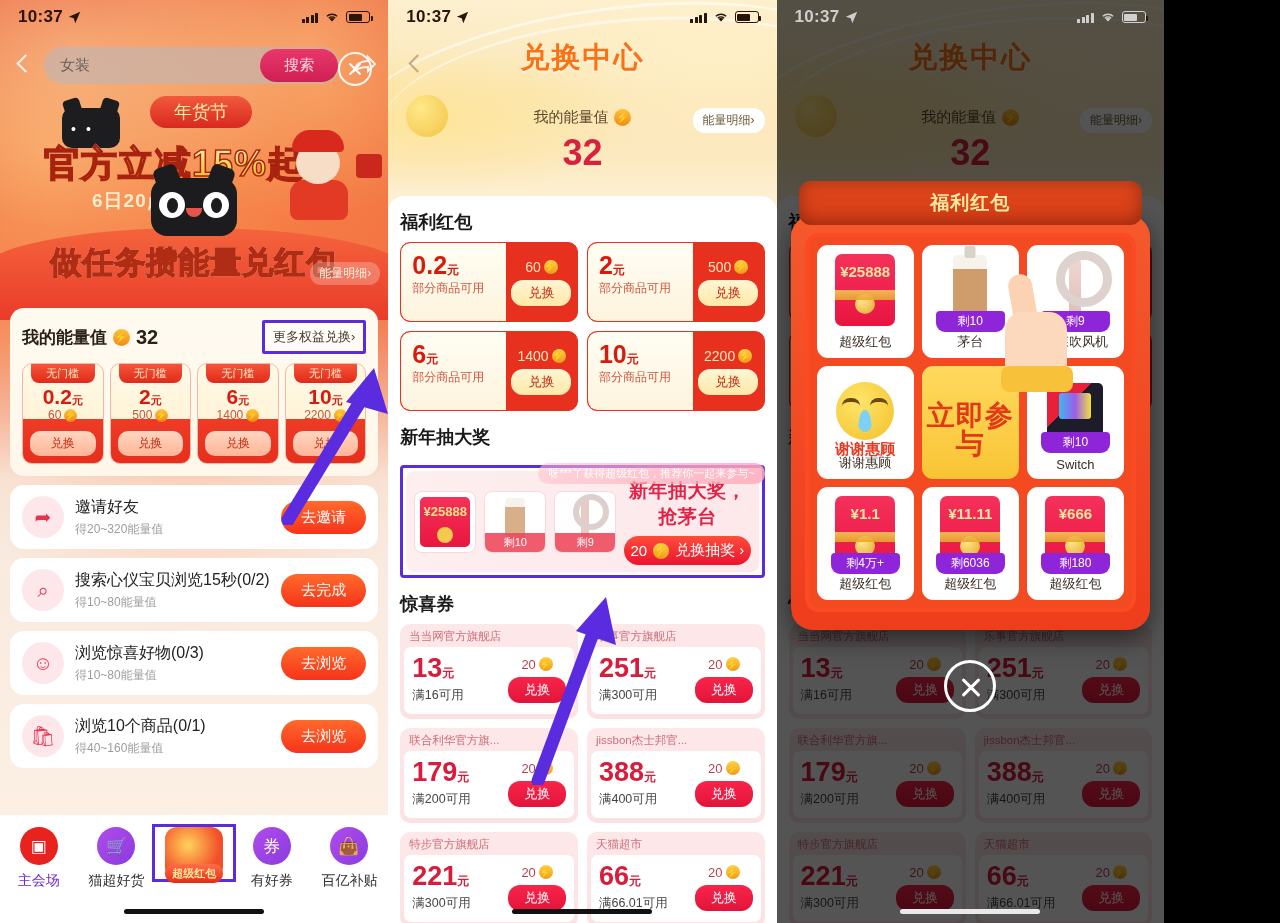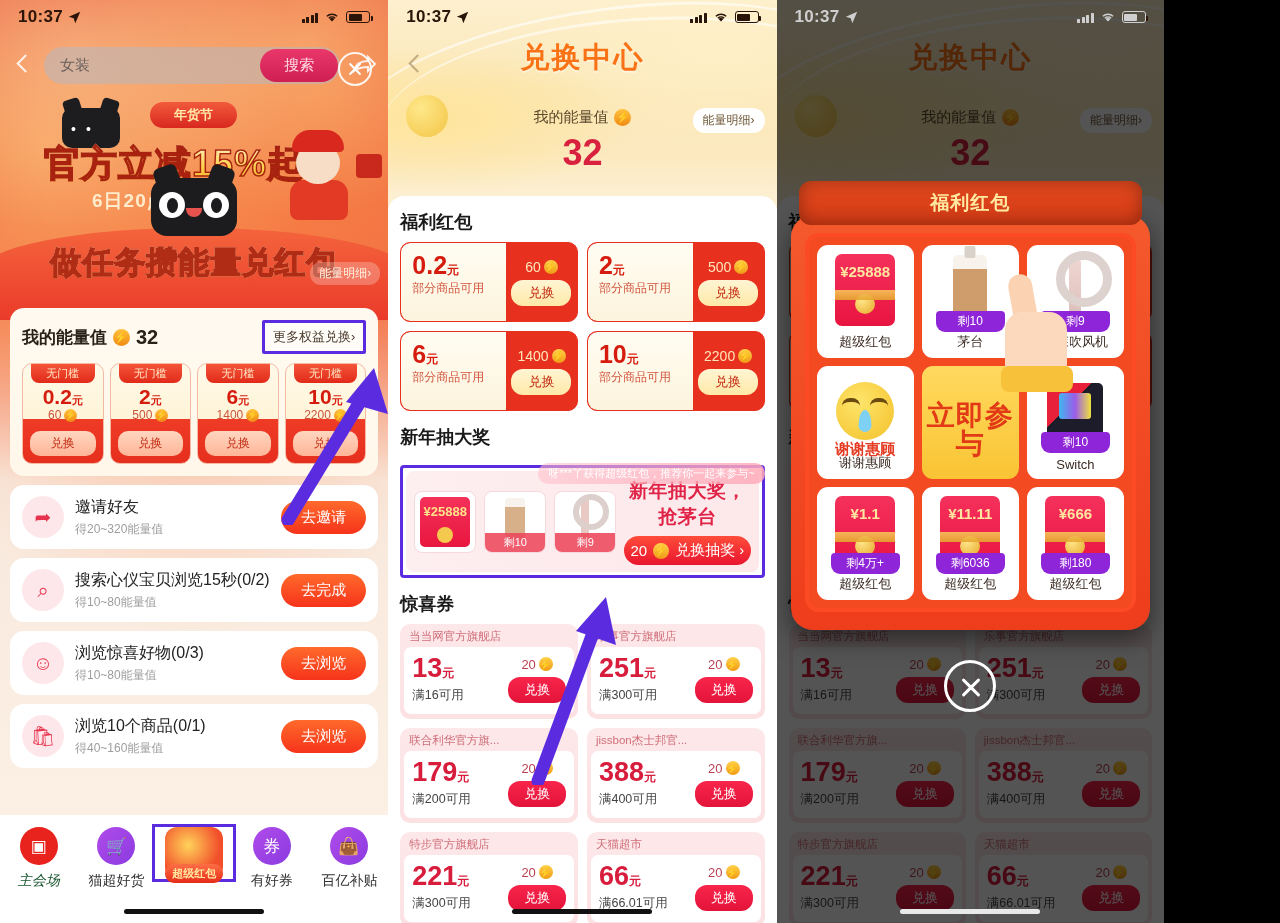--- a/index.html
+++ b/index.html
@@ -53,22 +53,22 @@
     background:linear-gradient(180deg,#e9376a,#cf1f52); color:#ffd9e2; font-size:15px;
     display:flex;align-items:center;justify-content:center;}
   .shareic{ width:30px;height:28px;flex:0 0 30px;position:relative;}
   .shareic svg{width:30px;height:28px;}
 
   .p1-banner{ position:absolute; top:92px; left:0; right:0; height:150px; z-index:12; }
   .bn-cat{ position:absolute; left:62px; top:16px; width:58px;height:40px; background:#1d1d1f; border-radius:10px;}
   .bn-cat::before,.bn-cat::after{content:"";position:absolute;top:-9px;width:17px;height:17px;background:#1d1d1f;border-radius:4px;}
   .bn-cat::before{left:2px;transform:rotate(-18deg);} .bn-cat::after{right:2px;transform:rotate(18deg);}
   .bn-cat i{position:absolute;top:13px;left:9px;color:#fff;font-size:14px;font-style:normal;letter-spacing:10px;}
-  .bn-pill{ position:absolute; left:150px; top:10px; padding:4px 24px; background:linear-gradient(180deg,#f25a3c,#d8281f);
-    border-radius:16px; color:#ffe9a8; font-size:13px; font-weight:bold; }
+  .bn-pill{ position:absolute; left:150px; top:4px; padding:4px 24px; background:linear-gradient(180deg,#f25a3c,#d8281f);
+    border-radius:16px; color:#ffe9a8; font-size:18px; font-weight:normal; }
   .bn-title{ position:absolute; left:44px; top:48px; font-size:36px; font-weight:bold;
     background:linear-gradient(180deg,#fff6d8,#ffd24a 55%,#f2a01c);
     -webkit-background-clip:text; background-clip:text; color:transparent;
     -webkit-text-stroke:1.5px #a8220f; letter-spacing:1px; }
   .bn-sub{ position:absolute; left:92px; top:96px; font-size:19px; color:#ffeccd; font-weight:bold; letter-spacing:1px;}
   .bn-girl{ position:absolute; right:32px; top:36px; width:74px; height:90px;}
   .bn-girl .head{position:absolute;left:14px;top:14px;width:44px;height:42px;background:#f7ddc5;border-radius:50%;}
   .bn-girl .hat{position:absolute;left:10px;top:2px;width:52px;height:22px;background:#d9281e;border-radius:26px 26px 6px 6px;}
   .bn-girl .body{position:absolute;left:8px;top:52px;width:58px;height:40px;background:#e23a25;border-radius:14px 14px 8px 8px;}
   .bn-gift{position:absolute;right:6px;top:62px;width:26px;height:24px;background:#c9281c;border-radius:4px;}
@@ -123,21 +123,21 @@
   .task-mid{ flex:1; }
   .task-t{ font-size:16px; color:#222; }
   .task-s{ font-size:12px; color:#9d9d9d; margin-top:3px;}
   .task-btn{ background:linear-gradient(180deg,#ff6a2b,#f6331b); color:#fff; font-size:15px; padding:7px 20px; border-radius:18px;}
 
   .p1-tabbar{ position:absolute; left:0; right:0; bottom:0; height:108px; background:#fff; z-index:30;
     display:flex; align-items:flex-start; padding-top:12px; }
   .tab{ flex:1; display:flex; flex-direction:column; align-items:center; gap:7px; position:relative;}
   .tab .tic{ width:38px;height:38px;border-radius:50%; display:flex;align-items:center;justify-content:center;color:#fff;font-size:17px;}
   .tab .tlb{ font-size:14px; color:#333; }
-  .tab.active .tlb{ color:#14532d;font-style:italic; }
+  .tab.active .tlb{ color:#6d28d9; }
   .tab.hl{ outline:3px solid #5b2be0; }
   .tab-redpack{ width:58px;height:52px;border-radius:12px;
     background:radial-gradient(circle at 40% 35%, #ffd35a, #f2502b 65%); position:relative;}
   .tab-redpack .lbl{position:absolute;left:50%;bottom:-4px;transform:translateX(-50%);white-space:nowrap;
     background:linear-gradient(180deg,#ff6f45,#e62c18);color:#ffe9a0;font-size:11px;padding:2px 7px;border-radius:9px;font-weight:bold;}
   .homebar{ position:absolute;left:50%;bottom:9px;transform:translateX(-50%);width:140px;height:5px;background:#111;border-radius:3px;z-index:35;}
 
   
   .p2bg{ position:absolute; inset:0; background:#f6f6f6;}
   .p2-head{ position:absolute; left:0;right:0;top:0;height:208px;

